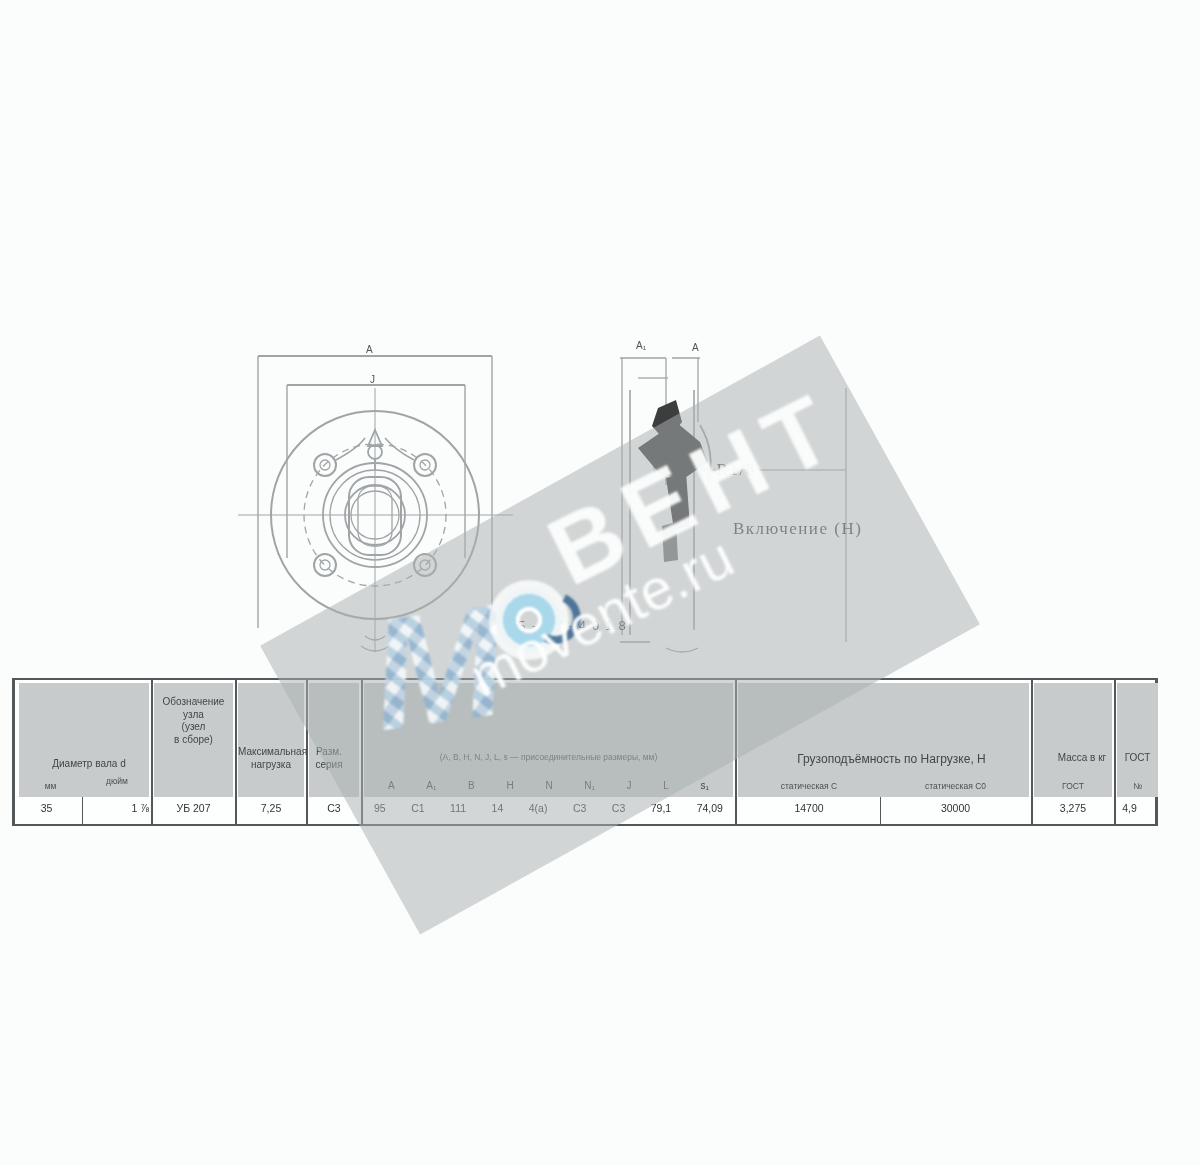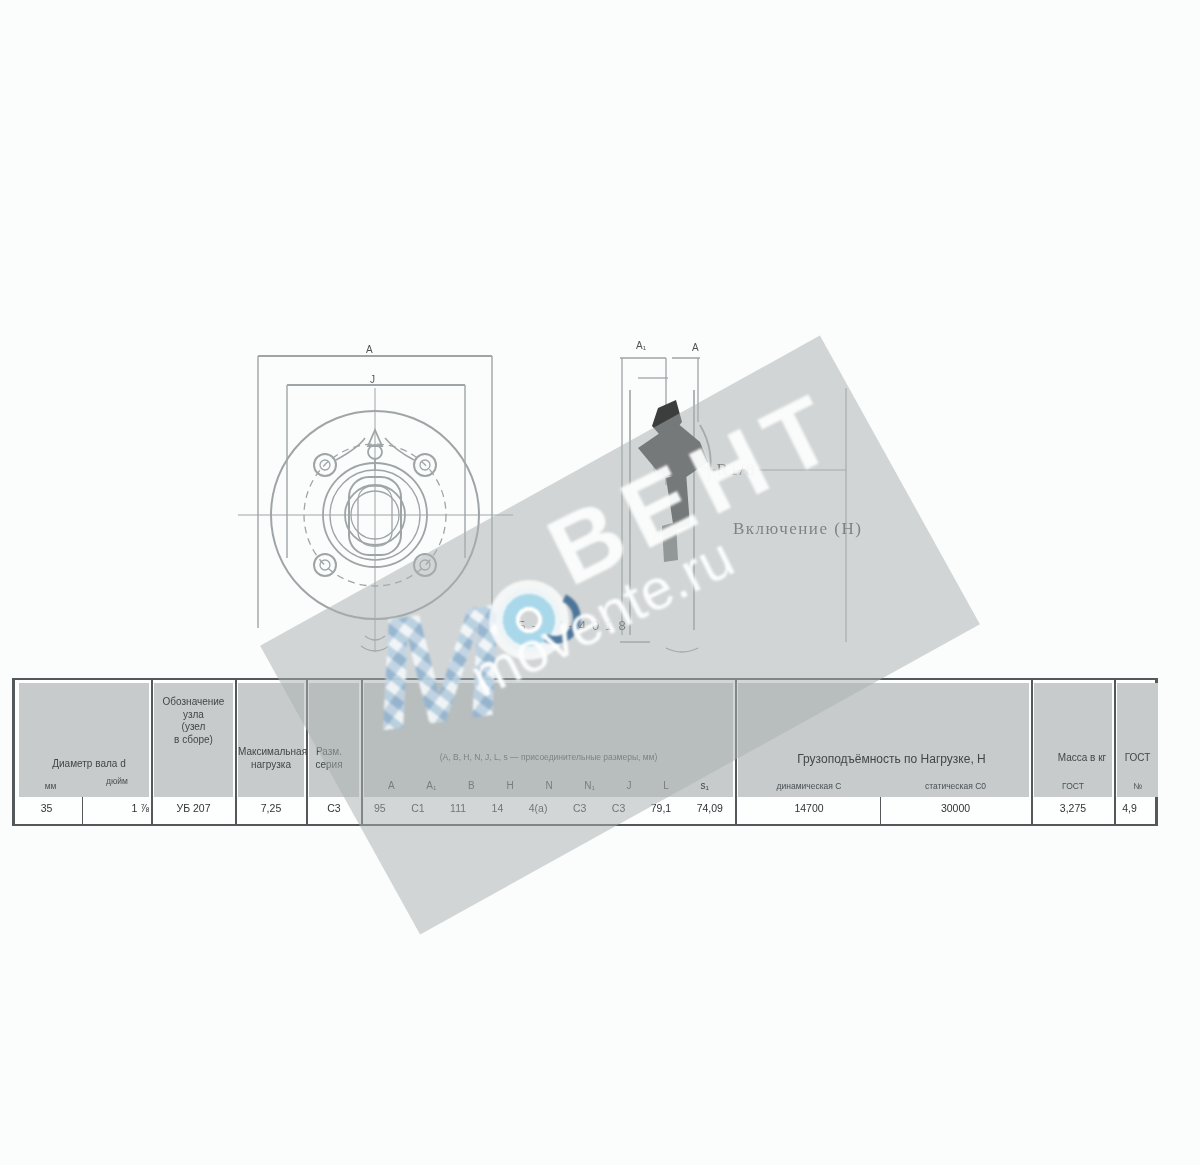--- a/index.html
+++ b/index.html
@@ -204,21 +204,21 @@
       <span>111</span>
       <span>14</span>
       <span>4(а)</span>
       <span>С3</span>
       <span>С3</span>
       <span>79,1</span>
       <span>74,09</span>
     </div>
 
     <div class="tcell" style="left:723px;width:307px;top:72px;font-size:12px;">Грузоподъёмность по Нагрузке, Н</div>
-    <div class="tcell small" style="left:723px;width:142px;top:101px;">динамическая С</div>
+    <div class="tcell small" style="left:723px;width:142px;top:101px;">статическая С</div>
     <div class="tcell val" style="left:723px;width:142px;top:122px;">14700</div>
     <div class="tcell small" style="left:867px;width:147px;top:101px;">статическая С0</div>
     <div class="tcell val" style="left:867px;width:147px;top:122px;">30000</div>
 
     <div class="tcell" style="left:1019px;width:96px;top:72px;">Масса в кг</div>
     <div class="tcell small" style="left:1019px;width:78px;top:101px;">ГОСТ</div>
     <div class="tcell val" style="left:1019px;width:78px;top:122px;">3,275</div>
 
     <div class="tcell" style="left:1102px;width:41px;top:72px;">ГОСТ</div>
     <div class="tcell small" style="left:1102px;width:41px;top:101px;">№</div>

